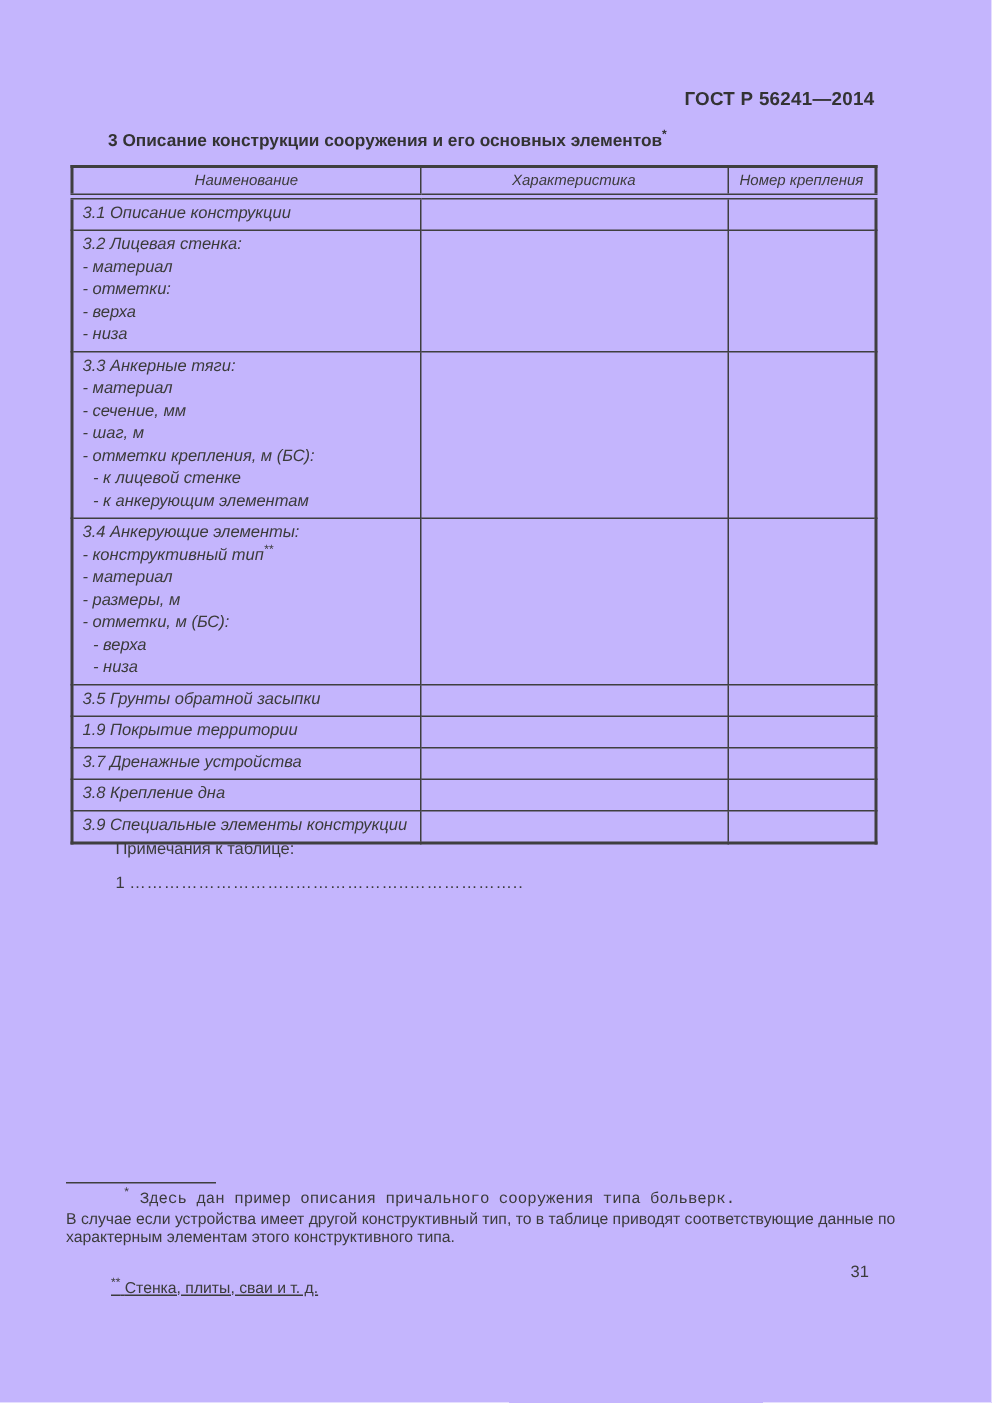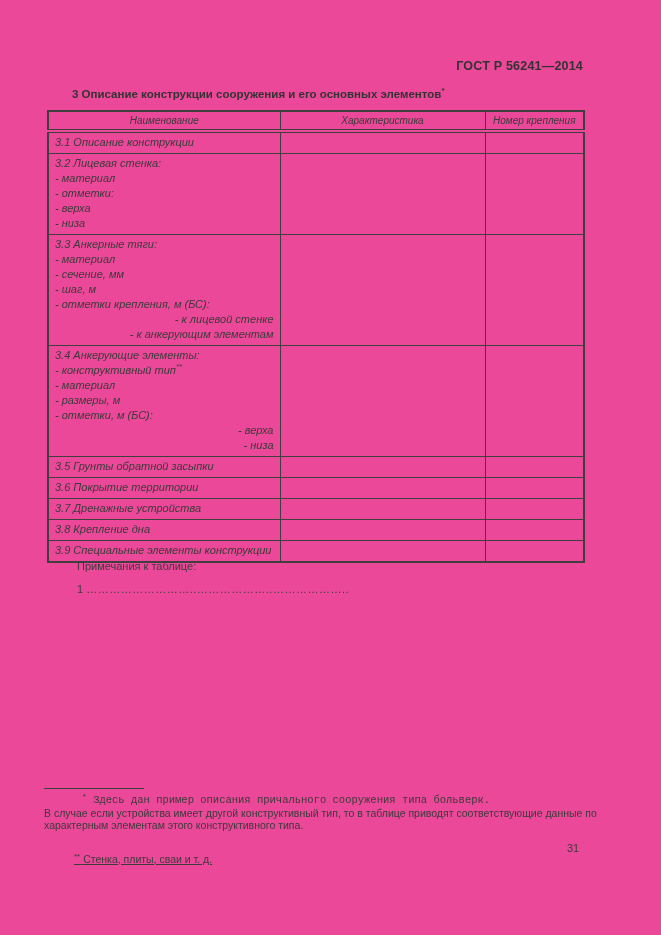--- a/index.html
+++ b/index.html
@@ -1,21 +1,21 @@
 <!DOCTYPE html>
 <html><head>
 <meta charset="utf-8">
 <style>
   * { margin: 0; padding: 0; box-sizing: border-box; }
   html, body { background: #ffffff; }
   .page {
     position: relative;
     width: 661px;
     height: 935px;
-    background: #ec4899;
+    background: #c4b5fd;
     font-family: "Liberation Sans", sans-serif;
     color: #3b3b3b;
     overflow: hidden;
   }
   sup { font-size: 8px; vertical-align: super; line-height: 0; }
 
   .doc-code {
     position: absolute;
     top: 59px;
     right: 78px;
@@ -53,21 +53,21 @@
     color: #3b3b3b;
     padding: 3px 2px;
     border-bottom: 4px double #3f3f3f;
   }
   .main-table td {
     vertical-align: top;
     padding: 2px 6px 3px 6px;
     font-size: 11px;
   }
   .cell-line { line-height: 15px; white-space: nowrap; }
-  .cell-line.indent { padding-left: 7px; text-align: right; }
+  .cell-line.indent { padding-left: 7px; }
 
   .notes-heading {
     position: absolute;
     top: 560px;
     left: 77px;
     font-size: 11px;
   }
   .notes-item {
     position: absolute;
     top: 583px;
@@ -173,21 +173,21 @@
         </tr>
         <tr>
           <td>
             <div class="cell-line">3.5 Грунты обратной засыпки</div>
           </td>
           <td></td>
           <td></td>
         </tr>
         <tr>
           <td>
-            <div class="cell-line">3.6 Покрытие территории</div>
+            <div class="cell-line">1.9 Покрытие территории</div>
           </td>
           <td></td>
           <td></td>
         </tr>
         <tr>
           <td>
             <div class="cell-line">3.7 Дренажные устройства</div>
           </td>
           <td></td>
           <td></td>

